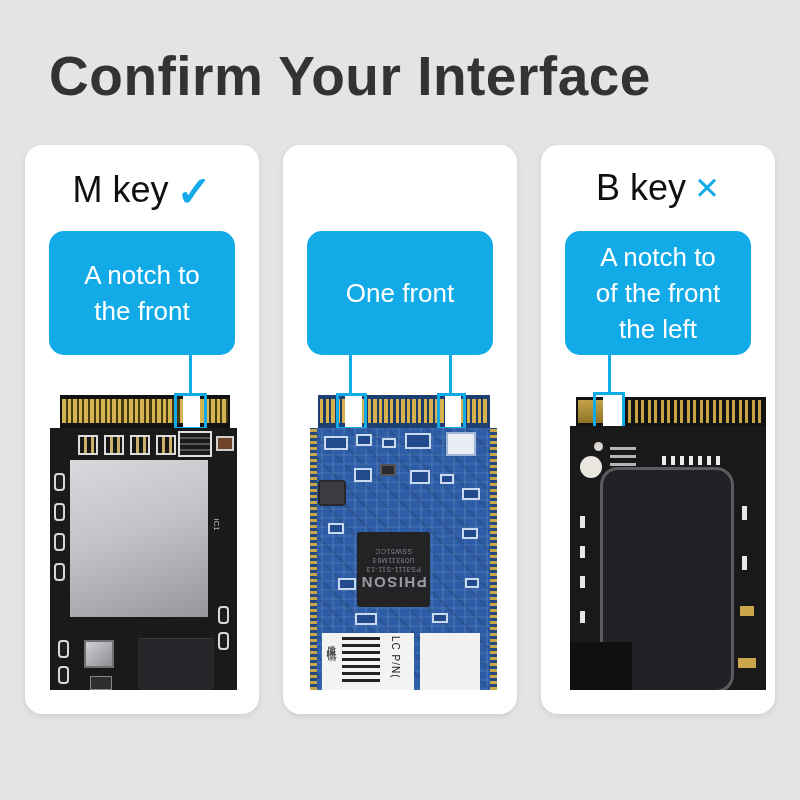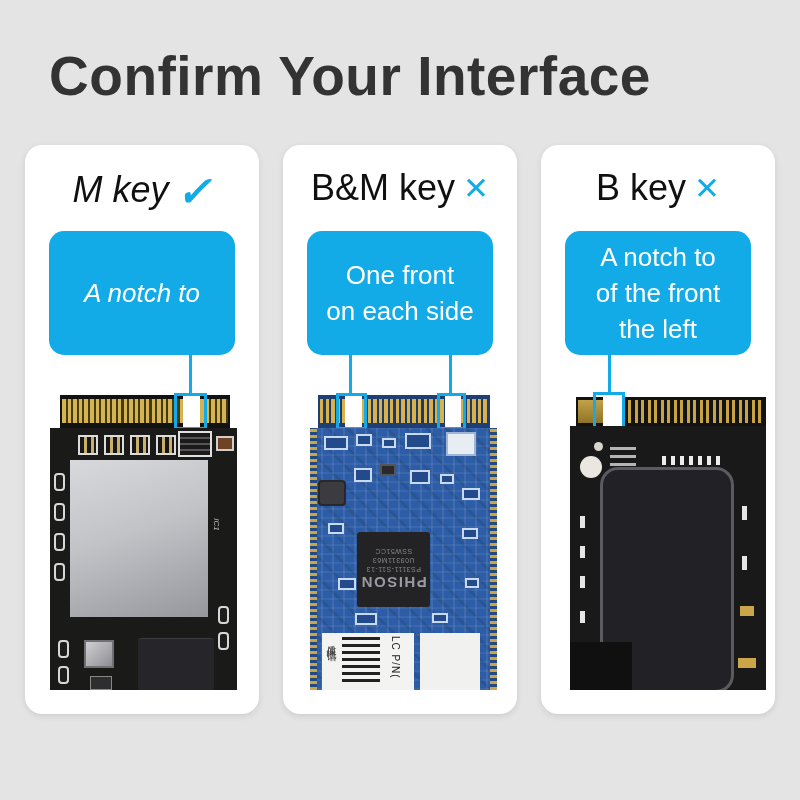--- a/index.html
+++ b/index.html
@@ -13,21 +13,21 @@
   body{font-family:"Liberation Sans",sans-serif;background:var(--page-bg);}
   .stage{position:relative;width:800px;height:800px;background:var(--page-bg);overflow:hidden;}
   .a{position:absolute;}
 
   .title{position:absolute;top:44px;left:0;width:700px;text-align:center;
     font-size:55px;font-weight:bold;letter-spacing:.5px;color:var(--title-color);
     font-family:"Liberation Sans",sans-serif;}
 
   .card{position:absolute;top:145px;width:234px;height:569px;background:var(--card-bg);
     border-radius:17px;box-shadow:0 2px 6px rgba(0,0,0,.10);}
-  .card.c1{left:25px;font-style:italic;} .card.c2{left:283px;} .card.c3{left:541px;}
+  .card.c1{left:25px;} .card.c2{left:283px;} .card.c3{left:541px;}
 
   .heading{position:absolute;top:22px;left:0;width:100%;text-align:center;
     font-size:36px;color:#101010;white-space:nowrap;}
   .mark{color:var(--accent);display:inline-block;margin-left:8px;}
   .mark.check{font-size:42px;font-weight:bold;vertical-align:-4px;}
   .mark.cross{font-size:31px;font-weight:normal;vertical-align:1px;}
 
   .callout{position:absolute;left:24px;top:86px;width:186px;height:124px;
     background:var(--accent);border-radius:15px;color:#fff;
     display:flex;flex-direction:column;justify-content:center;align-items:center;
@@ -66,20 +66,21 @@
 <body>
 
 <div class="stage">
 
   <div class="title">Confirm Your Interface</div>
 
   <div class="card c1">
     <div class="heading"><span>M key</span><span class="mark check">✓</span></div>
     <div class="callout">
       <div>A notch to</div>
+      <div>the front</div>
     </div>
     <div class="pline" style="left:164px;"></div>
 
     <div class="photo">
       <div class="a" style="left:35px;top:5px;width:170px;height:33px;background:#121212"></div>
       <div class="a pins1" style="left:37px;top:9px;width:121px;height:24px"></div>
       <div class="a" style="left:158px;top:5px;width:17px;height:33px;background:#fff"></div>
       <div class="a pins1" style="left:175px;top:9px;width:28px;height:24px"></div>
       <div class="a hl" style="left:149px;top:3px;width:33px;height:37px"></div>
 
@@ -101,24 +102,22 @@
         <div class="a vp" style="left:8px;top:212px"></div>
         <div class="a vp" style="left:8px;top:238px"></div>
         <div class="a" style="left:34px;top:212px;width:30px;height:28px;background:linear-gradient(135deg,#cfcfd2,#8f8f93);border:2px solid #707074"></div>
         <div class="a" style="left:40px;top:248px;width:22px;height:14px;background:#2e2e2e;border:1px solid #888"></div>
         <div class="a" style="left:88px;top:210px;width:76px;height:52px;background:#26262a;border-radius:3px;border-top:1px solid #3a3a3e"></div>
       </div>
     </div>
   </div>
 
   <div class="card c2">
-    <div class="heading"><span>B&amp;M key</span><span class="mark cross">✕</span></div>
     <div class="callout">
       <div>One front</div>
-      <div>on each side</div>
     </div>
     <div class="pline" style="left:66px;"></div>
     <div class="pline" style="left:166px;"></div>
 
     <div class="photo">
       <div class="a" style="left:35px;top:5px;width:172px;height:33px;background:#1d3f74"></div>
       <div class="a pins2" style="left:37px;top:9px;width:25px;height:24px"></div>
       <div class="a" style="left:62px;top:5px;width:17px;height:33px;background:#fff"></div>
       <div class="a pins2" style="left:79px;top:9px;width:83px;height:24px"></div>
       <div class="a" style="left:162px;top:5px;width:16px;height:33px;background:#fff"></div>

